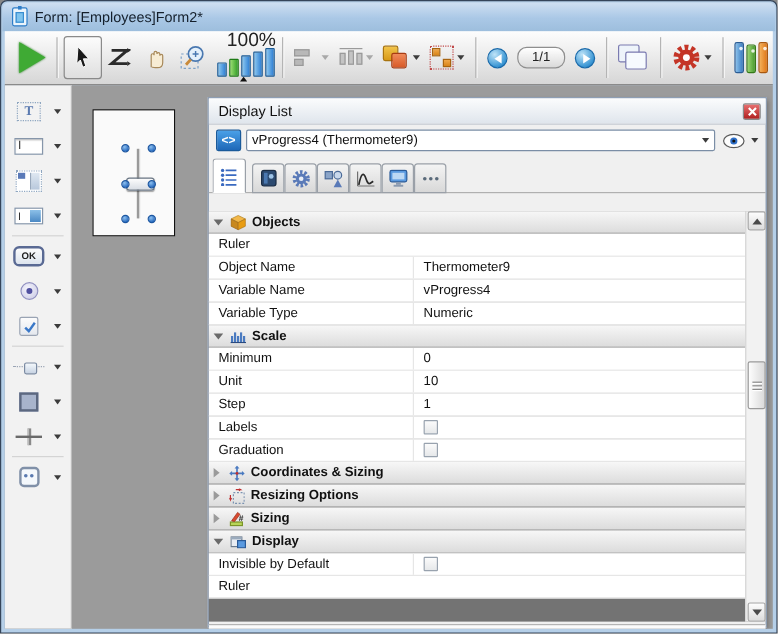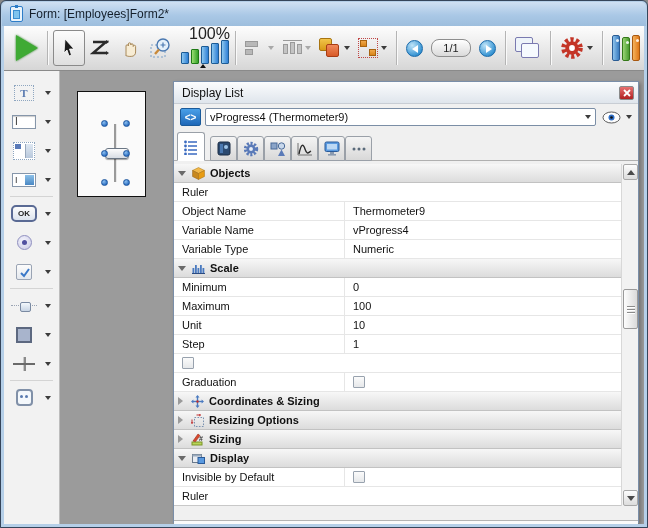--- a/index.html
+++ b/index.html
@@ -130,21 +130,21 @@
   .sel-field { flex:1; height:18px; border:1px solid #7b8ea6; border-radius:2px; background:#fff;
     display:flex; align-items:center; padding:0 4px; font-size:11px; color:#111; }
   .sel-field .txt { flex:1; }
   .eye-wrap { display:flex; align-items:center; gap:2px; flex:none; padding-left:2px; }
 
   .pl-tabs { position:absolute; left:0; top:48px; right:0; height:31px; border-bottom:1px solid #b0b0b0; }
   .tab { position:absolute; top:6px; height:25px; width:27px; border:1px solid #9aa0a8; border-radius:3px 3px 0 0;
     background:linear-gradient(#f4f4f4,#d8d8d8); display:flex; align-items:center; justify-content:center; }
   .tab.sel { top:2px; height:29px; width:28px; background:#fff; border-bottom:1px solid #fff; z-index:2; }
 
-  .pl-grid { position:absolute; left:0; top:82px; right:0; height:342px; background:#737373; }
+  .pl-grid { position:absolute; left:0; top:94px; right:0; height:342px; background:#737373; }
   .rows { position:absolute; left:0; top:0; width:447px; }
   .psection { height:19px; background:linear-gradient(#f7f7f7,#dcdcdc); border-bottom:1px solid #c2c2c2;
     display:flex; align-items:center; padding-left:4px; gap:5px; }
   .psection .stitle { font-size:11px; font-weight:bold; color:#111; }
   .tri-down { width:0; height:0; border-left:4px solid transparent; border-right:4px solid transparent; border-top:5px solid #6a6a6a; }
   .tri-right { width:0; height:0; border-top:4px solid transparent; border-bottom:4px solid transparent; border-left:5px solid #9a9a9a; margin-right:2px; }
   .sicon { width:14px; height:13px; display:flex; align-items:center; justify-content:center; }
   .prow { height:19px; display:flex; background:#fff; border-bottom:1px solid #e6e6e6; }
   .plabel { width:171px; border-right:1px solid #e6e6e6; font-size:11px; color:#111; padding-left:8px; display:flex; align-items:center; }
   .pvalue { flex:1; font-size:11px; color:#111; padding-left:8px; display:flex; align-items:center; }
@@ -504,32 +504,29 @@
                   <line x1="0" y1="11.5" x2="13" y2="11.5" stroke="#2a4a80"></line>
                 </svg>
               </span>
             <span class="stitle">Scale</span>
           </div>
           <div class="prow">
             <div class="plabel">Minimum</div>
             <div class="pvalue">0</div>
           </div>
           <div class="prow">
-            <div class="plabel">Maximum</div>
-            <div class="pvalue">100</div>
-          </div>
-          <div class="prow">
             <div class="plabel">Unit</div>
             <div class="pvalue">10</div>
           </div>
           <div class="prow">
             <div class="plabel">Step</div>
             <div class="pvalue">1</div>
           </div>
           <div class="prow">
+            <div class="plabel">Labels</div>
             <div class="pvalue">
                 <span class="checkbox"></span>
               </div>
           </div>
           <div class="prow">
             <div class="plabel">Graduation</div>
             <div class="pvalue">
                 <span class="checkbox"></span>
               </div>
           </div>

